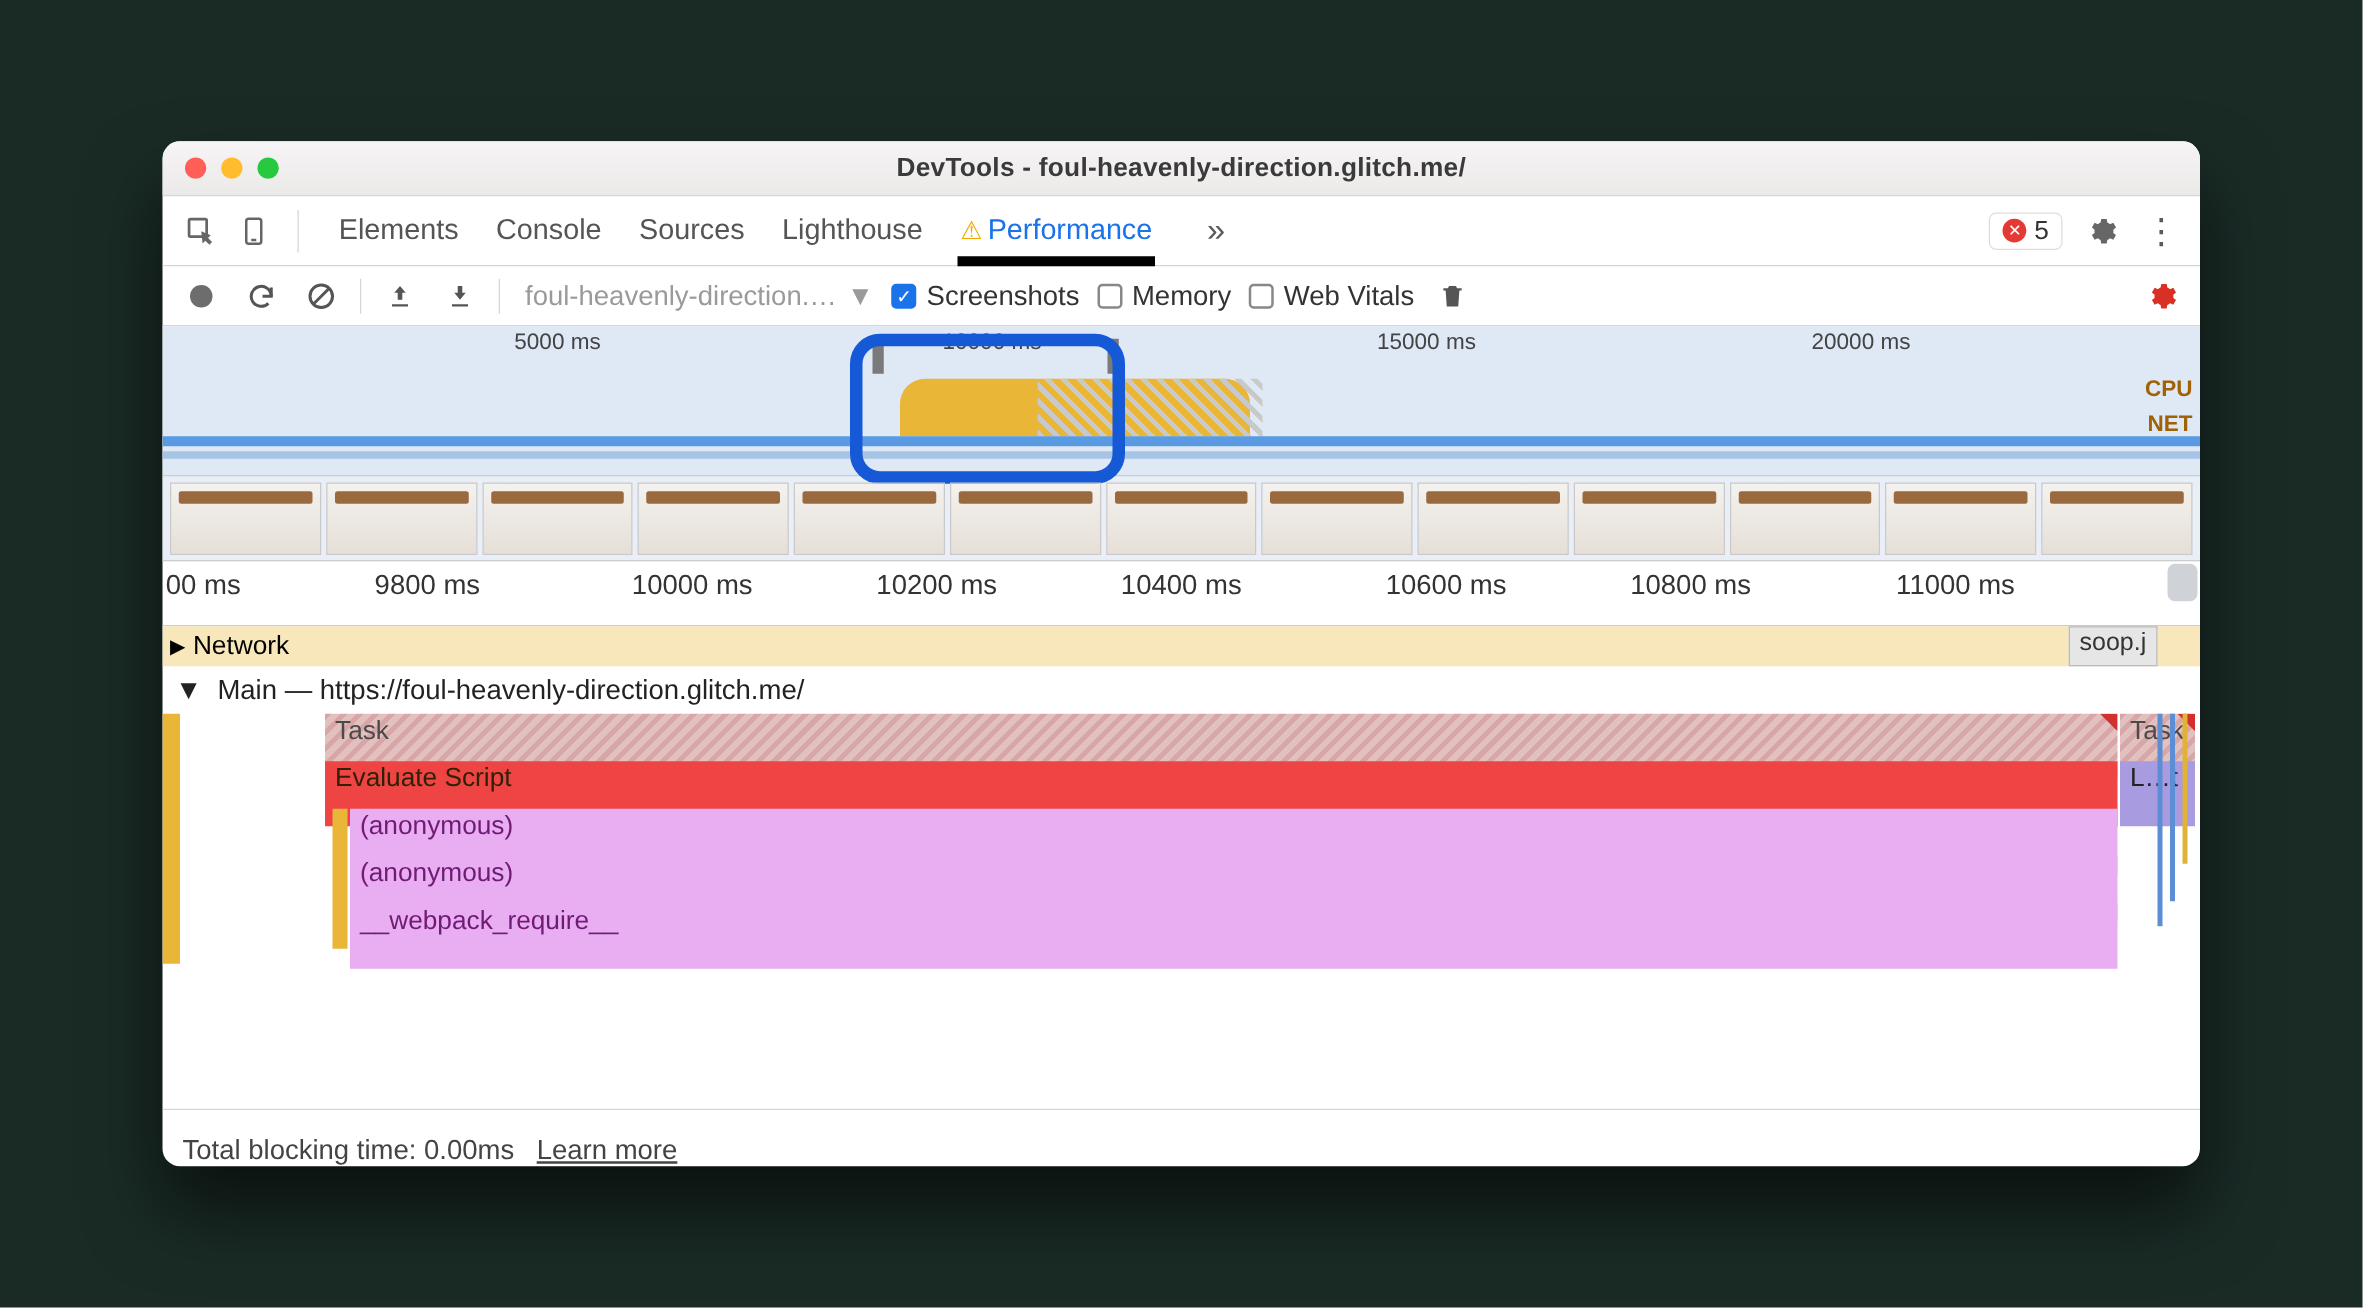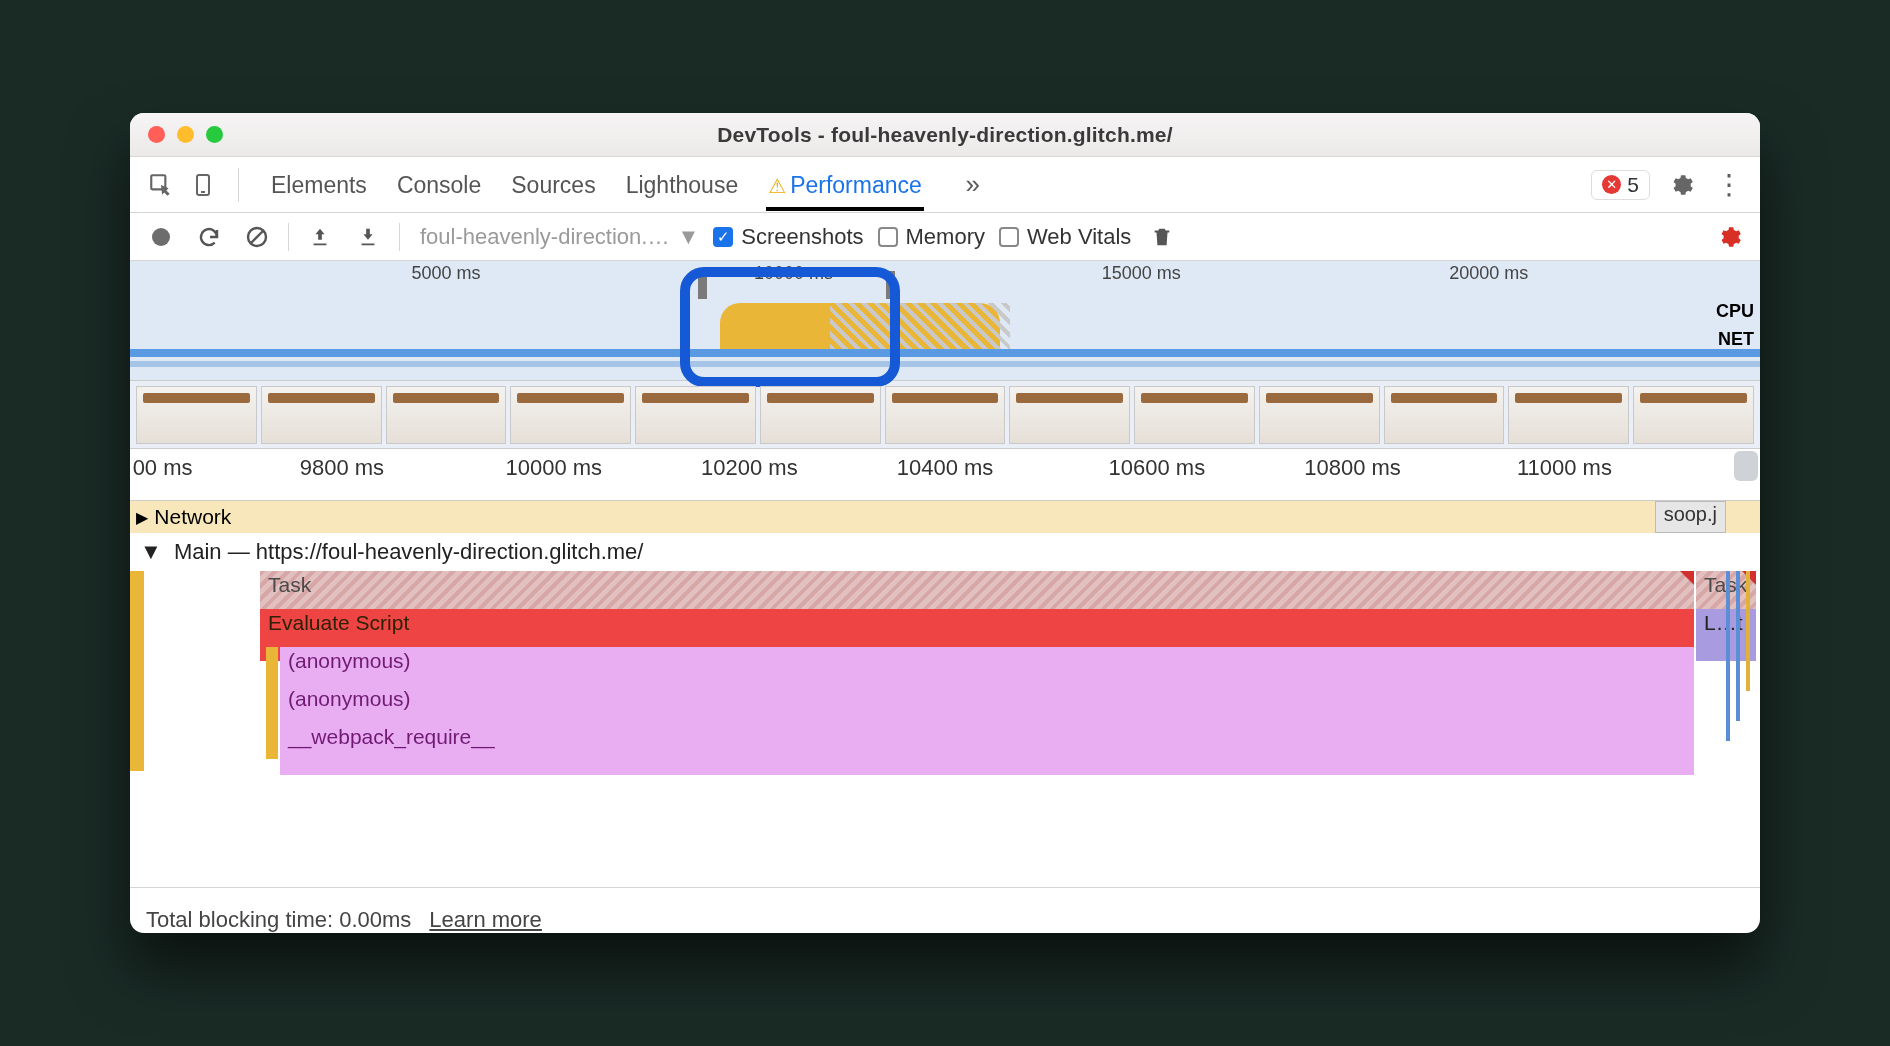--- a/index.html
+++ b/index.html
@@ -44,40 +44,40 @@
     padding: 0 14px;
     gap: 8px;
   }
   .tabbar .sep { width:1px; height:34px; background:#d6d6d6; margin:0 10px;}
   .iconbtn {
     width: 34px; height: 34px; display:flex; align-items:center; justify-content:center;
     border-radius:4px; color:#5a5a5a; cursor:pointer;
   }
   .tabs { display:flex; gap:26px; margin-left:12px; font-size:23px; color:#555; }
   .tab { padding: 14px 2px 12px; cursor:pointer; position:relative; white-space:nowrap;}
-  .tab.active { color:#1a73e8; border-bottom:4px solid #000000; padding-bottom:8px;}
+  .tab.active { color:#1a73e8; border-bottom:8px solid #000000; padding-bottom:8px;}
   .warn-tri { color:#f0a800; margin-right:4px; font-size:20px;}
   .tabtools { margin-left:auto; display:flex; align-items:center; gap:14px;}
   .errbadge { display:flex; align-items:center; gap:6px; border:1px solid #ddd; border-radius:6px; padding:2px 10px; font-size:21px; color:#333;}
   .errbadge .dot{ width:19px; height:19px; border-radius:50%; background:#e53935; color:#fff; font-size:13px; display:flex; align-items:center; justify-content:center;}
   .toolbar {
     height: 48px; border-bottom:1px solid #d5d5d5;
     display:flex; align-items:center; padding:0 14px; gap:14px;
   }
   .toolbar .rec { width:18px; height:18px; border-radius:50%; background:#6d6d6d;}
   .toolbar svg { display:block;}
   .urlsel { color:#9a9a9a; font-size:22px; display:flex; align-items:center; gap:8px; margin-left:6px;}
   .cbx { display:flex; align-items:center; gap:8px; font-size:22px; color:#333;}
   .cbx .box { width:20px; height:20px; border:2px solid #888; border-radius:4px; display:flex; align-items:center; justify-content:center;}
   .cbx.checked .box { background:#1a73e8; border-color:#1a73e8; color:#fff; font-size:15px;}
   .toolbar .gear-red { color:#d93025;}
   .overview { position:relative; height:120px; border-bottom:1px solid #ccc; background:#dfe9f5;}
   .ov-ticks { position:absolute; top:0; left:0; right:50px; height:22px; font-size:18px; color:#444;}
   .ov-tick { position:absolute; top:2px; transform:translateX(-50%);}
-  .ov-cpu-net { position:absolute; right:6px; top:36px; font-size:18px; color:#000000; font-weight:700; text-align:right; line-height:28px;}
+  .ov-cpu-net { position:absolute; right:6px; top:36px; font-size:18px; color:#a16207; font-weight:700; text-align:right; line-height:28px;}
   .ov-bluebar { position:absolute; left:0; right:0; top:88px; height:8px; background:#5a9ae2;}
   .ov-netbar { position:absolute; left:0; right:0; top:100px; height:6px; background:#a6c4e6;}
   .ov-hump { position:absolute; left:580px; top:30px; width:300px; height:58px;}
   .ov-hump .shape{ position:absolute; left:10px; right:10px; bottom:0; height:46px; background:#eab637; border-radius:20px 20px 0 0;}
   .ov-hump .hatch{ position:absolute; left:120px; width:180px; bottom:0; height:46px; background:repeating-linear-gradient(45deg,#c9c9c9 0,#c9c9c9 4px,transparent 4px,transparent 9px);}
   .ov-highlight { position:absolute; left:550px; top:6px; width:220px; height:120px; border:10px solid #1559d6; border-radius:24px; pointer-events:none;}
   .ov-handle{ position:absolute; top:10px; width:9px; height:28px; background:#7a7a7a;}
   .thumbs { height:68px; background:#e9eef7; border-bottom:1px solid #ccc; display:flex; align-items:center; gap:4px; padding:4px 6px; overflow:hidden;}
   .thumb { flex:1; height:58px; border:1px solid #c9c9c9; background:linear-gradient(#f4f2ef,#e5dfd7); position:relative;}
   .thumb::after{content:""; position:absolute; left:6px; top:6px; right:6px; height:10px; background:#9a6a3e; border-radius:2px;}

